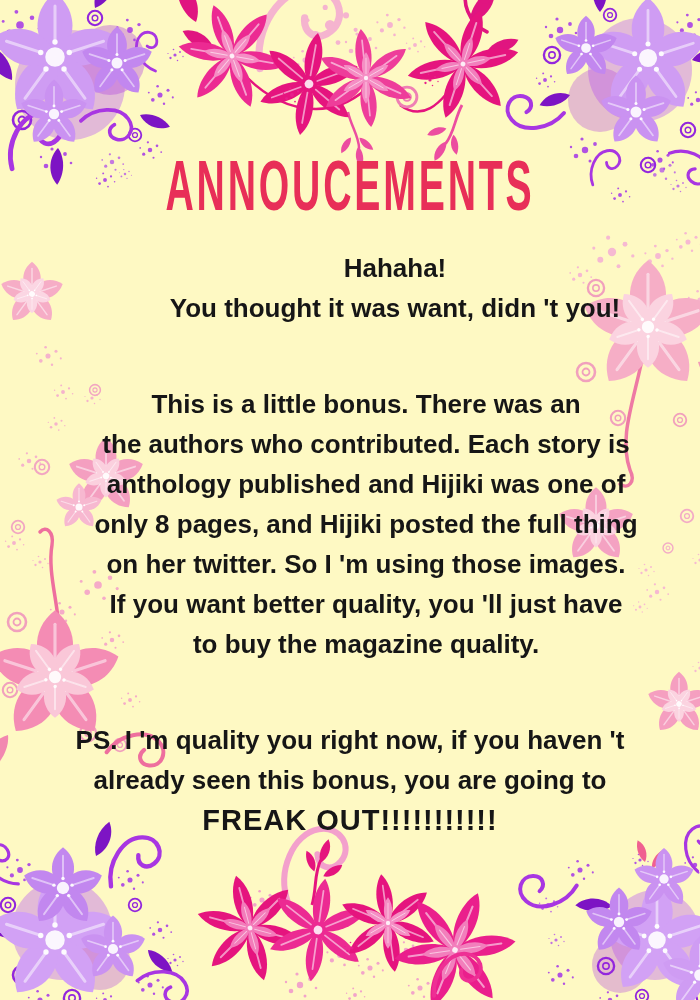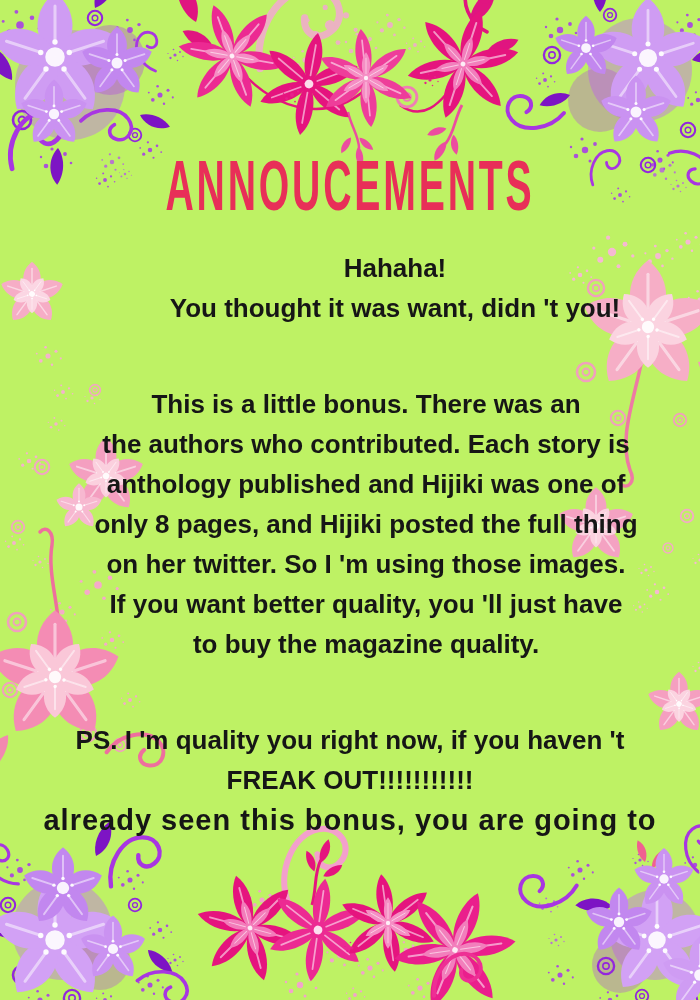--- a/index.html
+++ b/index.html
@@ -1,18 +1,18 @@
 <!DOCTYPE html>
 <html><head>
 <meta charset="utf-8">
 <style>
   html,body{margin:0;padding:0;background:#ffffff;}
   .page{
     position:relative;width:700px;height:1000px;margin:0 auto;
-    background:#bef264;overflow:hidden;
+    background:#fef9c3;overflow:hidden;
     font-family:"Liberation Sans","DejaVu Sans",sans-serif;
   }
   .decor{position:absolute;left:0;top:0;width:700px;height:1000px;z-index:0;}
   .content{position:absolute;left:0;top:0;width:700px;height:1000px;z-index:1;text-align:center;color:#161616;}
   .title{
     position:absolute;top:146px;left:0;width:700px;margin:0;
     font-size:70px;font-weight:700;letter-spacing:5px;line-height:80px;
     transform:scaleX(0.56);transform-origin:50% 50%;
     white-space:nowrap;
   }
@@ -394,18 +394,18 @@
         <div class="line">the authors who contributed. Each story is</div>
         <div class="line">anthology published and Hijiki was one of</div>
         <div class="line">only 8 pages, and Hijiki posted the full thing</div>
         <div class="line">on her twitter. So I 'm using those images.</div>
         <div class="line">If you want better quality, you 'll just have</div>
         <div class="line">to buy the magazine quality.</div>
       </div>
 
     <div class="ps txt">
         <div class="line">PS. I 'm quality you right now, if you haven 't</div>
+        <div class="line">already seen this bonus, you are going to</div>
         <div class="line">FREAK OUT!!!!!!!!!!!</div>
-        <div class="line">already seen this bonus, you are going to</div>
       </div>
   </div>
 
 </div>
 
 </body></html>

